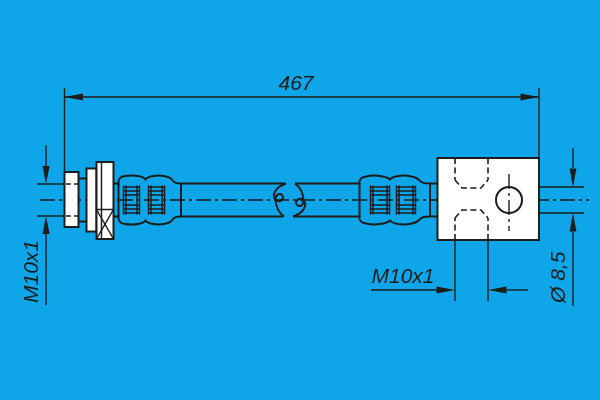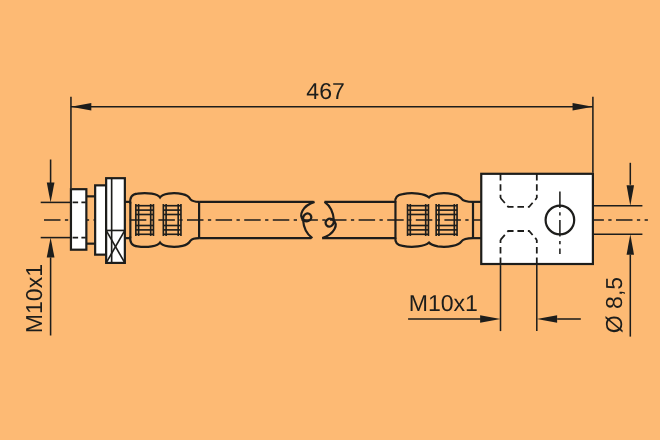--- a/index.html
+++ b/index.html
@@ -1,16 +1,16 @@
 <!DOCTYPE html>
 <html><head>
 <meta charset="utf-8">
 <style>
   html,body{margin:0;padding:0;background:#ffffff;}
-  .canvas{width:600px;height:400px;background:#fdba74;position:relative;overflow:hidden;}
+  .canvas{width:600px;height:400px;background:#0ea5e9;position:relative;overflow:hidden;font-style:italic;}
   svg{display:block;}
   .ln{stroke:#1d1d1b;stroke-width:2;fill:none;}
   .lnw{stroke:#1d1d1b;stroke-width:2;fill:#ffffff;}
   .thin{stroke:#1d1d1b;stroke-width:1.4;fill:none;}
   .rib{stroke:#1d1d1b;stroke-width:1.5;fill:none;}
   .dash{stroke:#1d1d1b;stroke-width:1.6;fill:none;stroke-dasharray:6 3.5;}
   .thr{stroke:#1d1d1b;stroke-width:1.6;fill:none;stroke-dasharray:5 3;}
   .cline{stroke:#1d1d1b;stroke-width:1.4;fill:none;stroke-dasharray:15 4 3 4;}
   .arrow{fill:#1d1d1b;stroke:none;}
   .dimtext{font-family:"Liberation Sans",sans-serif;font-size:21px;fill:#1d1d1b;}

